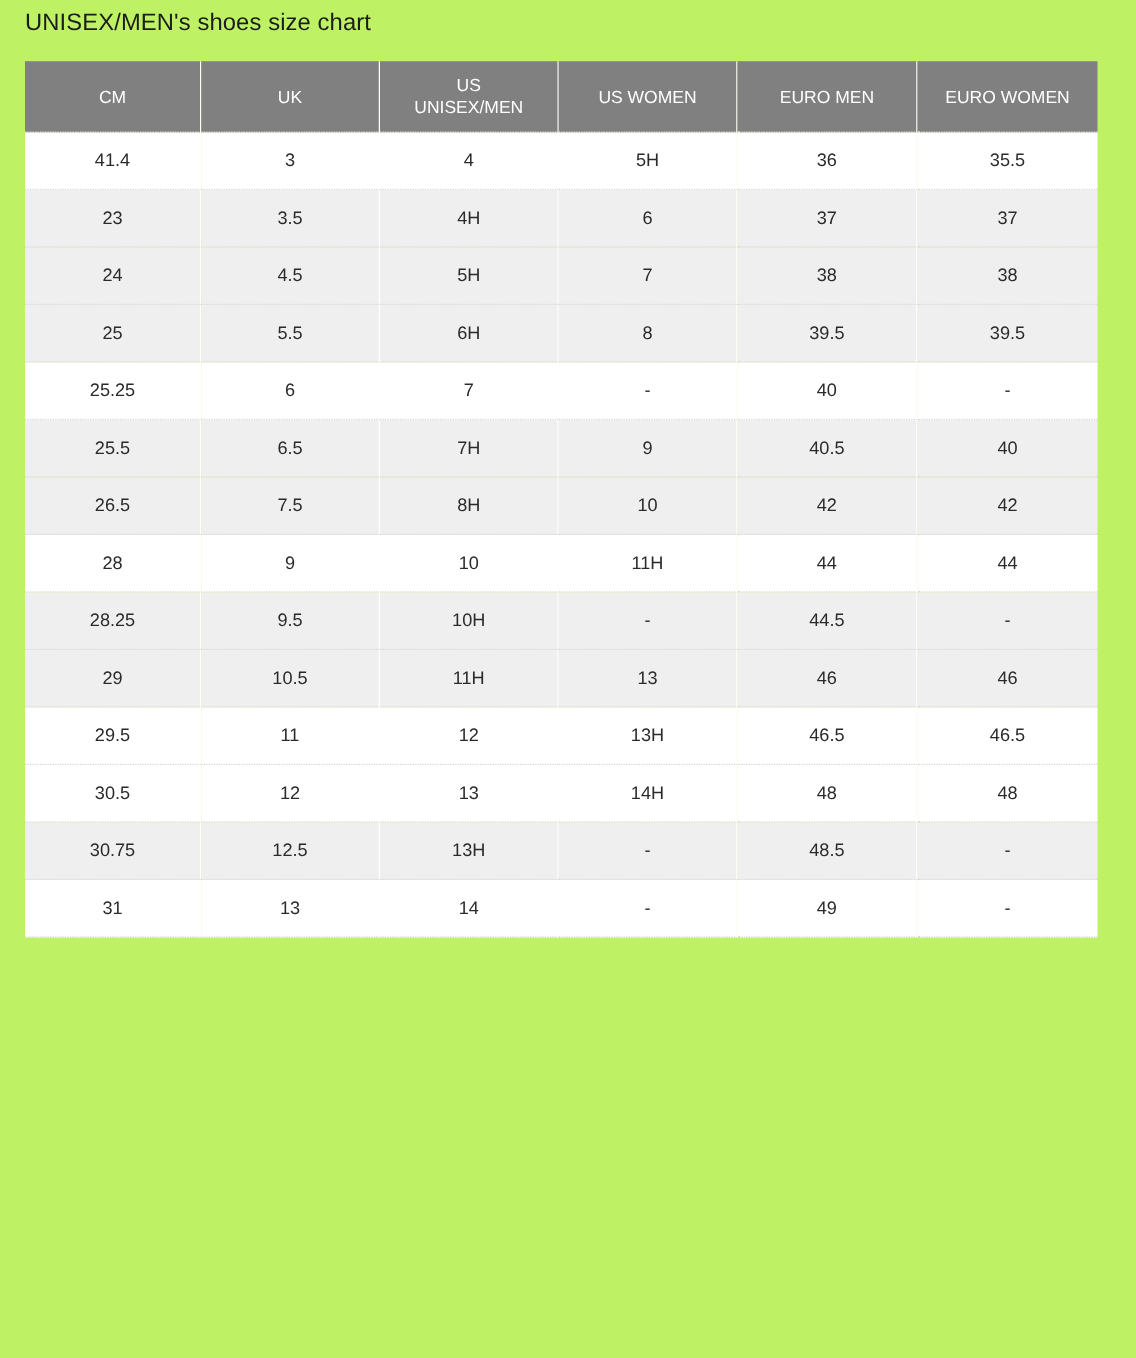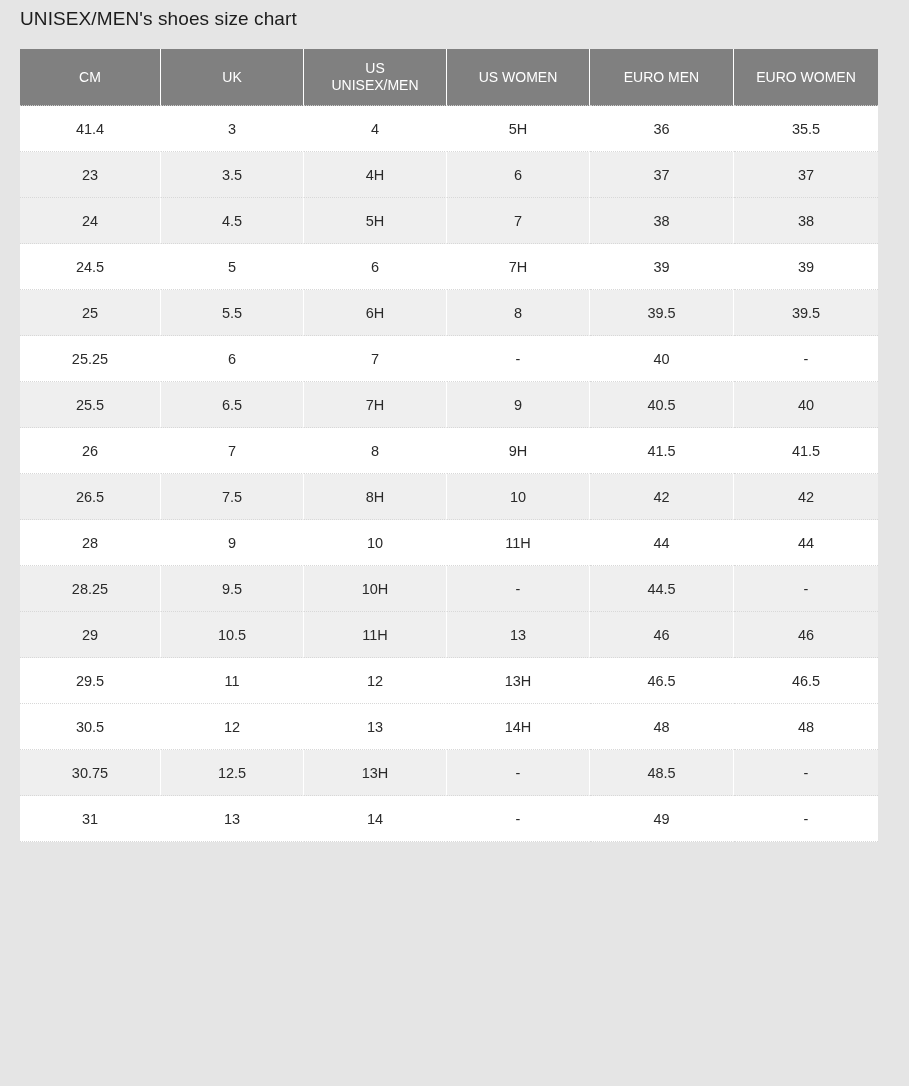--- a/index.html
+++ b/index.html
@@ -12,21 +12,21 @@
     width: 909px;
     height: 1086px;
     font-family: "Liberation Sans", sans-serif;
     color: #222222;
     overflow: hidden;
   }
   .page {
     position: relative;
     width: 909px;
     height: 1086px;
-    background: #e5e5e5;
+    background: #bef264;
   }
   .chart-title {
     position: absolute;
     left: 20px;
     top: 5px;
     font-size: 19px;
     font-weight: 400;
     color: #1c1c1c;
     letter-spacing: 0.1px;
     line-height: 28px;
@@ -138,28 +138,20 @@
           <td>37</td>
         </tr>
         <tr class="alt">
           <td>24</td>
           <td>4.5</td>
           <td>5H</td>
           <td>7</td>
           <td>38</td>
           <td>38</td>
         </tr>
-        <tr>
-          <td>24.5</td>
-          <td>5</td>
-          <td>6</td>
-          <td>7H</td>
-          <td>39</td>
-          <td>39</td>
-        </tr>
         <tr class="alt">
           <td>25</td>
           <td>5.5</td>
           <td>6H</td>
           <td>8</td>
           <td>39.5</td>
           <td>39.5</td>
         </tr>
         <tr>
           <td>25.25</td>
@@ -170,28 +162,20 @@
           <td>-</td>
         </tr>
         <tr class="alt">
           <td>25.5</td>
           <td>6.5</td>
           <td>7H</td>
           <td>9</td>
           <td>40.5</td>
           <td>40</td>
         </tr>
-        <tr>
-          <td>26</td>
-          <td>7</td>
-          <td>8</td>
-          <td>9H</td>
-          <td>41.5</td>
-          <td>41.5</td>
-        </tr>
         <tr class="alt">
           <td>26.5</td>
           <td>7.5</td>
           <td>8H</td>
           <td>10</td>
           <td>42</td>
           <td>42</td>
         </tr>
         <tr>
           <td>28</td>

